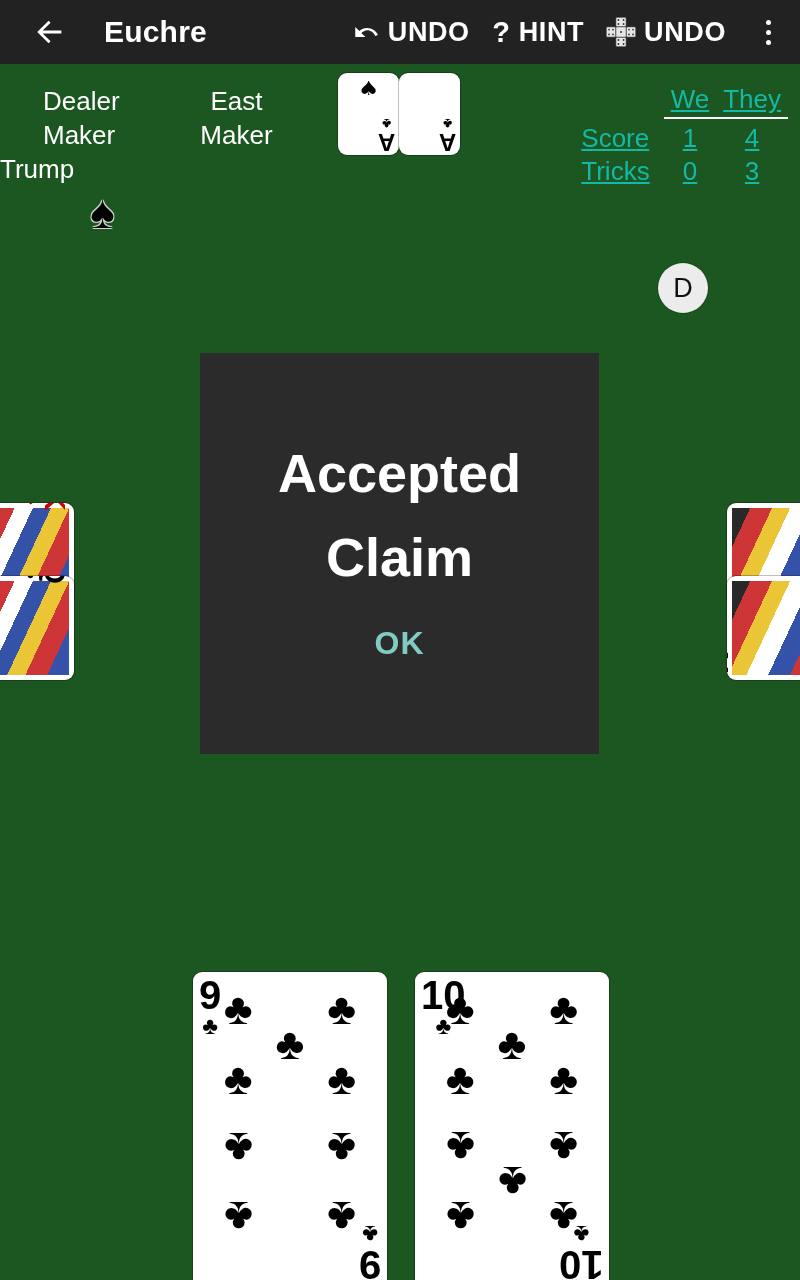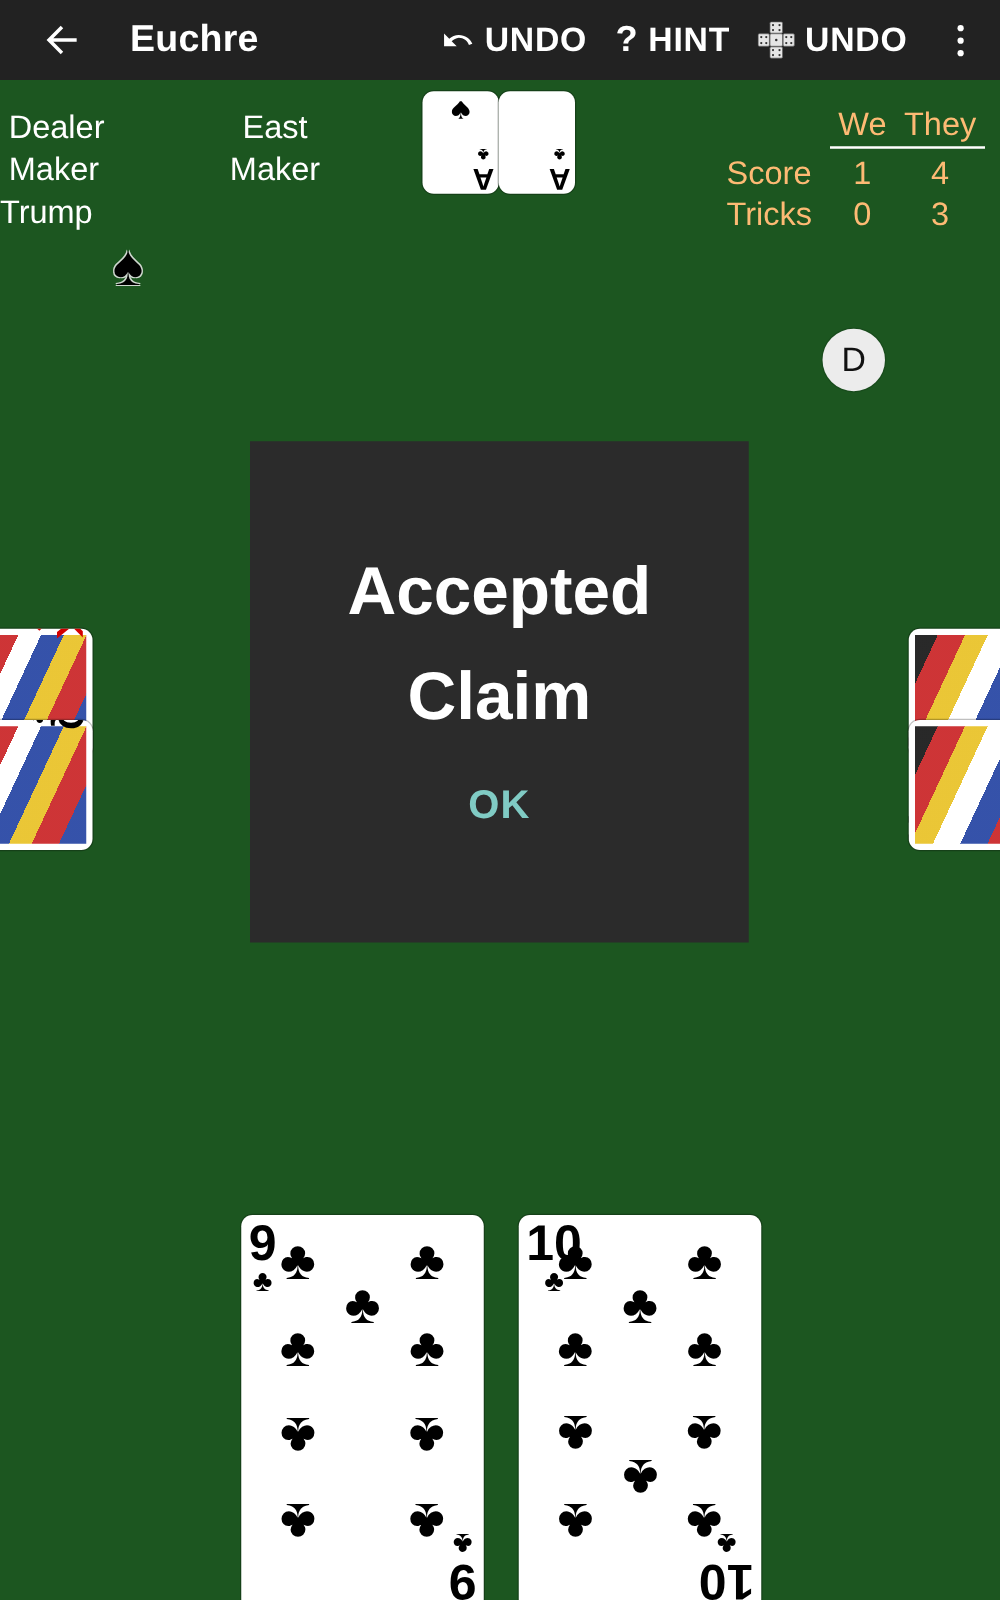--- a/index.html
+++ b/index.html
@@ -43,36 +43,36 @@
     width:44px; height:70px; margin-right:10px;
     display:flex; flex-direction:column; align-items:center; justify-content:center; gap:5px;
   }
   .kebab i { display:block; width:5px; height:5px; border-radius:50%; background:#ffffff; }
 
   
   .info {
     position:absolute; left:0; top:84px; width:300px; z-index:12;
     color:#ffffff; font-size:26px; line-height:34px;
   }
-  .info-row { display:flex; }
+  .info-row { display:flex;padding-left:36px; }
   .info-key { width:150px; padding-left:7px; }
   .info-val { width:140px; text-align:center; }
   .trump-row { width:205px; }
   .trump-sym {
     width:205px; text-align:center; margin-top:3px;
     font-size:46px; line-height:46px; color:#000000;
     text-shadow:
       -1px -1px 0 #cfd8cf, 1px -1px 0 #cfd8cf,
       -1px  1px 0 #cfd8cf, 1px  1px 0 #cfd8cf;
   }
 
   
   .score {
     position:absolute; right:12px; top:84px; z-index:12;
-    color:#fdba74; font-size:26px;
+    color:#14b8a6; font-size:26px;text-decoration:underline;
   }
   .score table { border-collapse:collapse; }
   .score th, .score td { font-weight:normal; padding:1px 0; }
   .score .hd { text-align:center; padding:0 7px; }
   .score .rowlabel { text-align:left; padding-right:14px;margin-left:40px; }
   .score .num { text-align:center; padding:0 7px; }
   .score .divider-cell { padding:0; }
   .score-divider { height:2px; background:#ffffff; margin:2px 0 3px 0; }
 
   

